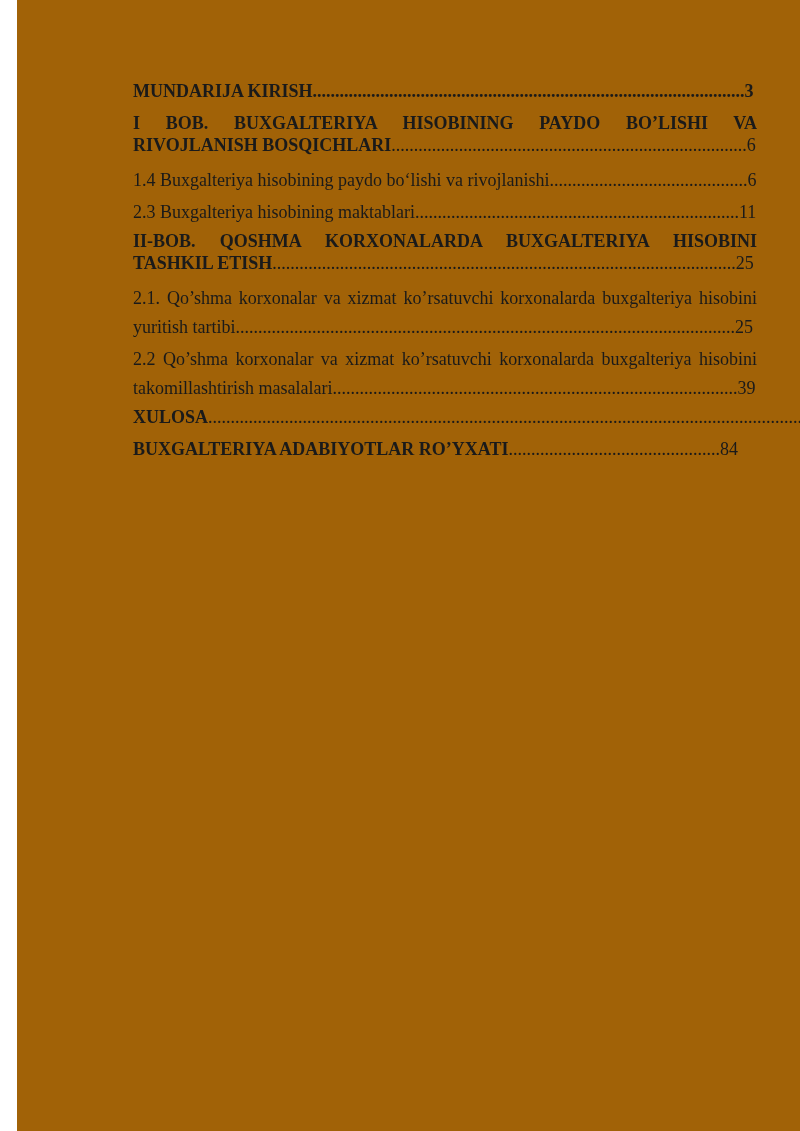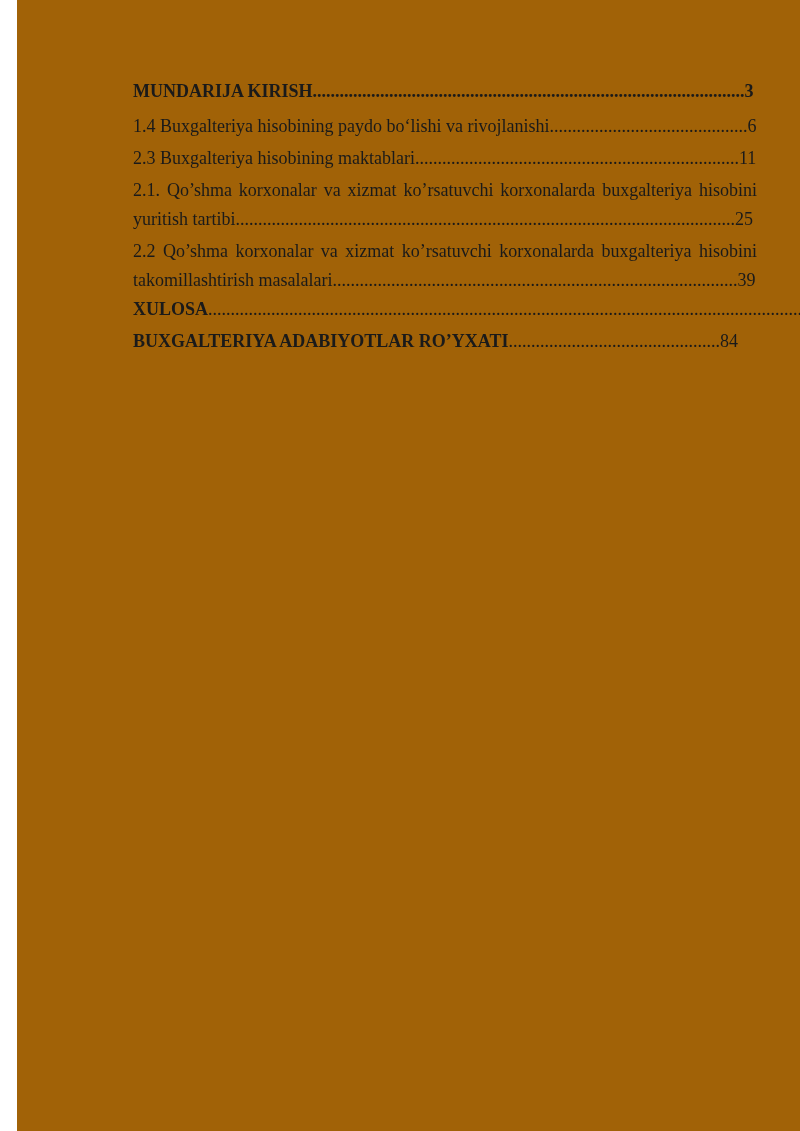--- a/index.html
+++ b/index.html
@@ -61,25 +61,27 @@
   }
 </style>
 </head>
 <body>
 
 <div class="page">
   <div class="content">
 
     <p class="toc-entry heading bold-leader"><span class="entry-text">MUNDARIJA KIRISH</span><span class="leader">................................................................................................</span><span class="entry-page">3</span></p>
 
+    <p class="toc-entry heading"><span class="entry-text">I BOB. BUXGALTERIYA HISOBINING PAYDO BO’LISHI VA RIVOJLANISH BOSQICHLARI</span><span class="leader">...............................................................................</span><span class="entry-page">6</span></p>
 
     <p class="toc-entry item"><span class="entry-text">1.4 Buxgalteriya hisobining paydo bo‘lishi va rivojlanishi</span><span class="leader">............................................</span><span class="entry-page">6</span></p>
 
     <p class="toc-entry item"><span class="entry-text">2.3 Buxgalteriya hisobining maktablari</span><span class="leader">........................................................................</span><span class="entry-page">11</span></p>
 
+    <p class="toc-entry heading"><span class="entry-text">II-BOB. QOSHMA KORXONALARDA BUXGALTERIYA HISOBINI TASHKIL ETISH</span><span class="leader">.......................................................................................................</span><span class="entry-page">25</span></p>
 
     <p class="toc-entry item"><span class="entry-text">2.1. Qo’shma korxonalar va xizmat ko’rsatuvchi korxonalarda buxgalteriya hisobini yuritish tartibi</span><span class="leader">...............................................................................................................</span><span class="entry-page">25</span></p>
 
     <p class="toc-entry item"><span class="entry-text">2.2 Qo’shma korxonalar va xizmat ko’rsatuvchi korxonalarda buxgalteriya hisobini takomillashtirish masalalari</span><span class="leader">..........................................................................................</span><span class="entry-page">39</span></p>
 
     <p class="toc-entry heading"><span class="entry-text">XULOSA</span><span class="leader">.......................................................................................................................................................................................................................................................................................................................................................................................................................................................................................................................................................................................................................</span></p>
 
     <p class="toc-entry heading"><span class="entry-text">BUXGALTERIYA ADABIYOTLAR RO’YXATI</span><span class="leader">...............................................</span><span class="entry-page">84</span></p>
 
   </div>

